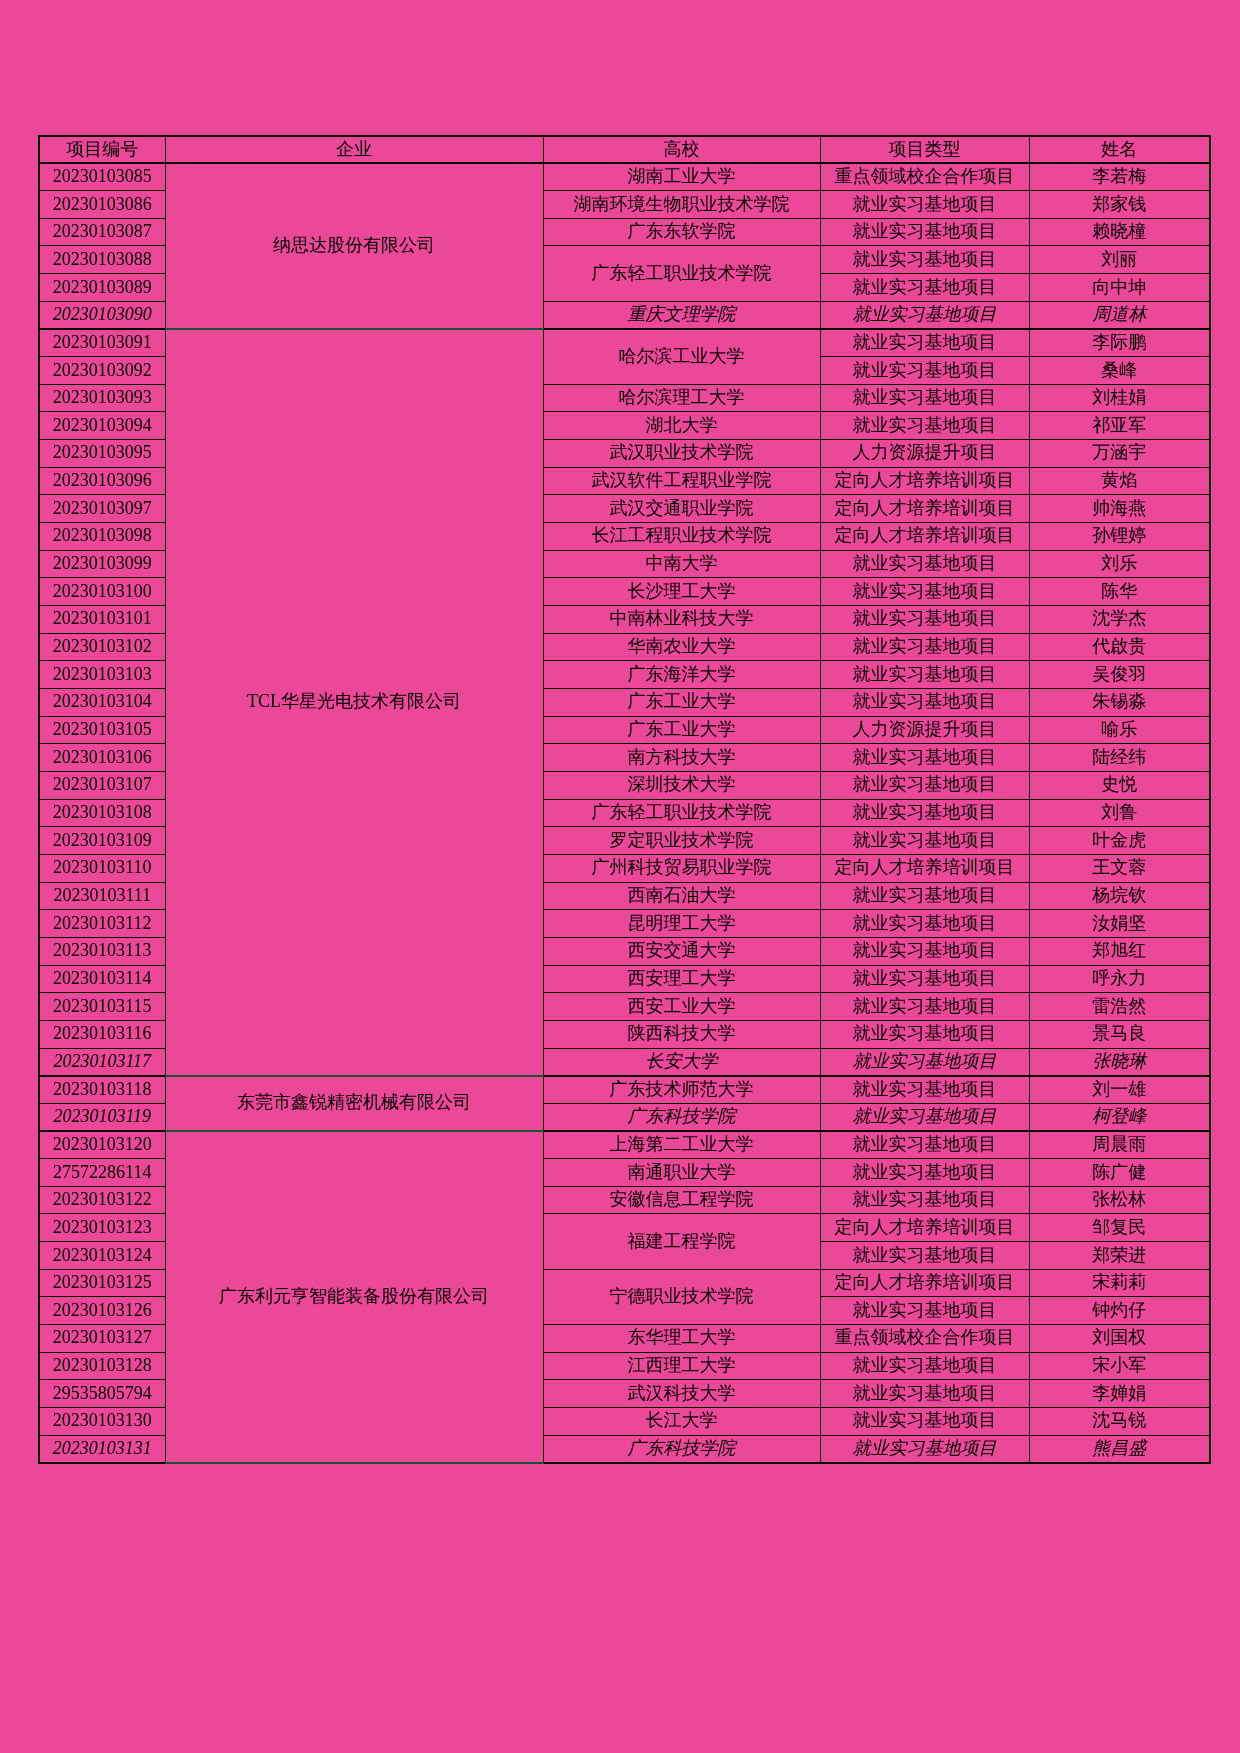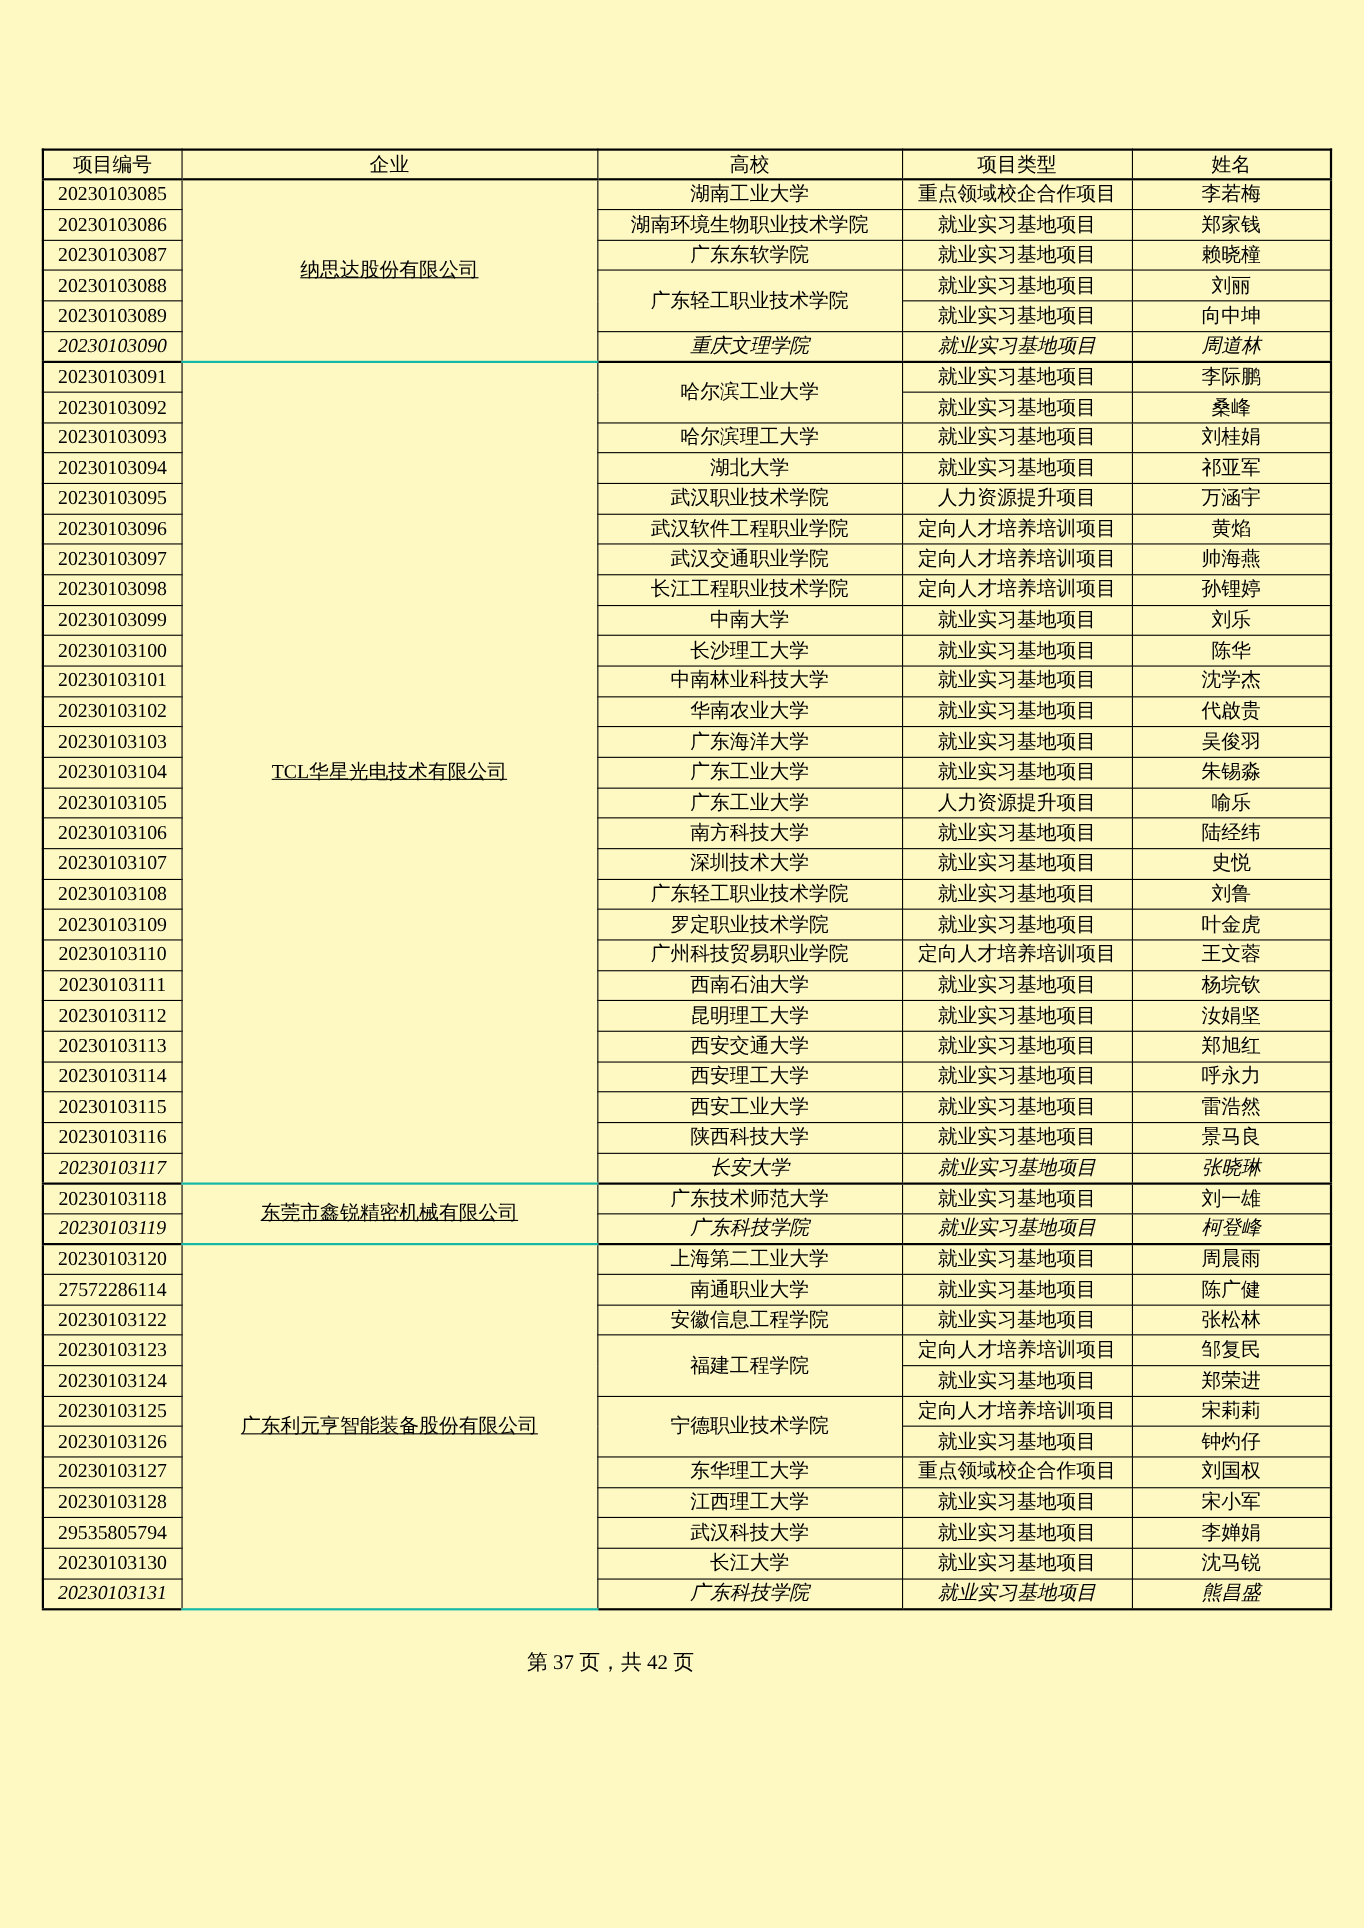--- a/index.html
+++ b/index.html
@@ -4,21 +4,21 @@
 <style>
   html, body { margin: 0; padding: 0; background: #ffffff; }
   body {
     font-family: "Liberation Serif", "DejaVu Serif", serif;
     color: #000;
   }
   .page {
     position: relative;
     width: 1240px;
     height: 1753px;
-    background: #fef9c3;
+    background: #ec4899;
     overflow: hidden;
   }
   table.doc-table {
     position: absolute;
     left: 38px;
     top: 135px;
     width: 1171px;
     border-collapse: collapse;
     table-layout: fixed;
     border: 2px solid #000;
@@ -31,21 +31,21 @@
     vertical-align: middle;
     padding: 0 2px;
     overflow: hidden;
     white-space: nowrap;
     line-height: 1.1;
   }
   .doc-table thead tr { height: 27px; }
   .doc-table thead th { border-bottom: 2px solid #000; }
   .doc-table tbody tr { height: 27.66px; margin-left: 44px; }
   .doc-table .group-end td { border-bottom: 2px solid #000; font-style: italic; }
-  .doc-table td.company-cell { border-bottom: 2px solid #14b8a6; text-decoration: underline; }
+  .doc-table td.company-cell { border-bottom: 2px solid #14532d; }
   .footer {
     position: absolute;
     top: 1498px;
     left: 0;
     width: 1110px;
     text-align: center;
     font-size: 19px;
   }
 </style>
 </head>
@@ -347,14 +347,13 @@
           <td>沈马锐</td>
         </tr>
         <tr class="group-end">
           <td>20230103131</td>
           <td>广东科技学院</td>
           <td>就业实习基地项目</td>
           <td>熊昌盛</td>
         </tr>
       </tbody>
   </table>
-  <div class="footer">第 37 页，共 42 页</div>
 </div>
 
 </body></html>

